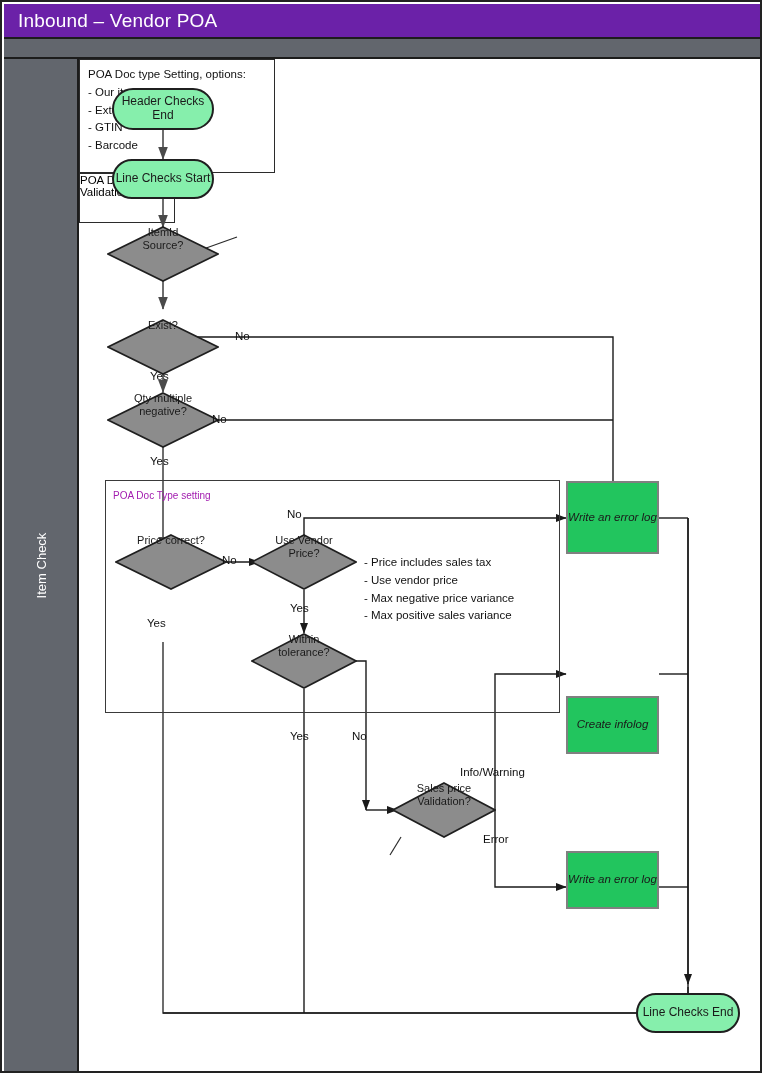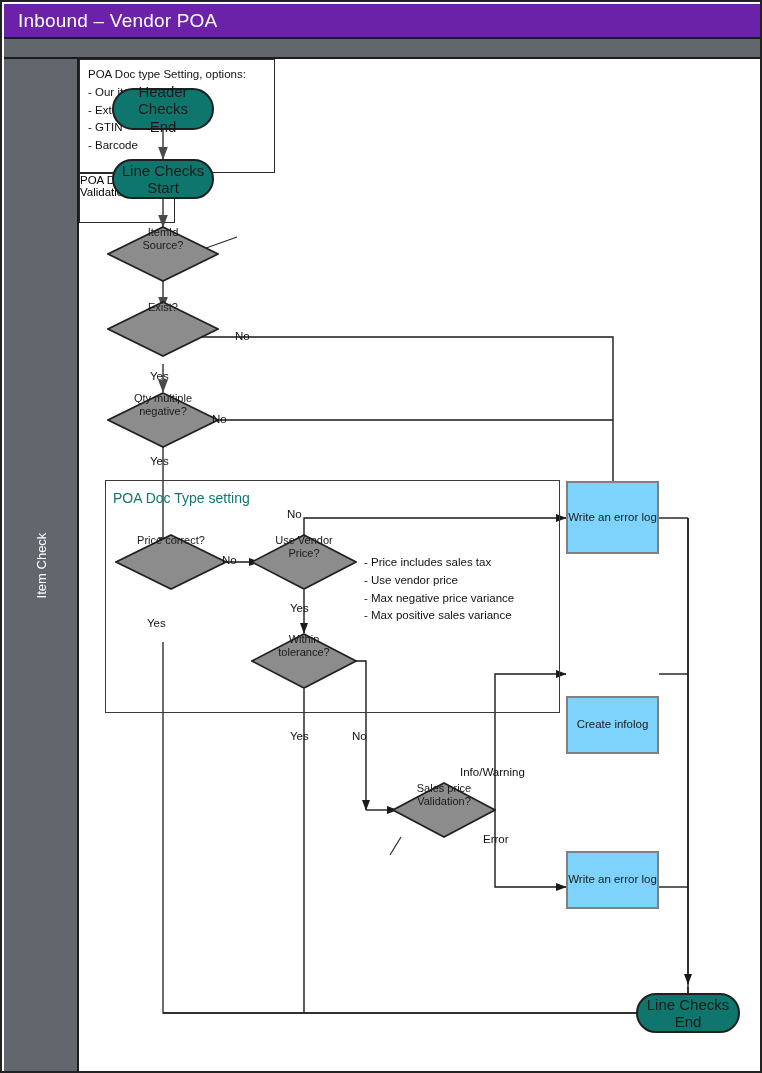--- a/index.html
+++ b/index.html
@@ -86,50 +86,51 @@
     position: absolute;
     box-sizing: border-box;
     display: flex;
     align-items: center;
     justify-content: center;
     text-align: center;
     color: #1a1a1a;
     line-height: 1.15;
   }
   .terminator {
-    background: #0f766e;
+    background: #86efac;
     border: 2px solid #1f1f1f;
     border-radius: 22px;
-    font-size: 15px;
+    font-size: 12px;
   }
   .process {
-    background: #7dd3fc;
+    background: #22c55e;
     border: 2px solid #808080;
     font-size: 11.5px;
+    font-style: italic;
   }
   .note {
     background: #ffffff;
     border: 1px solid #2b2b2b;
     font-size: 11.5px;
   }
   .note-left {
     justify-content: flex-start;
     text-align: left;
     padding: 6px 8px;
   }
   .group-box {
     position: absolute;
     background: transparent;
     border: 1px solid #3a3a3a;
     box-sizing: border-box;
   }
   .group-title {
     position: absolute;
-    font-size: 14px;
-    color: #0f766e;
+    font-size: 10px;
+    color: #a21caf;
     white-space: nowrap;
   }
   
   .decision {
     position: absolute;
   }
   .decision .diamond-svg {
     position: absolute;
     left: 0; top: 0;
   }
@@ -286,21 +287,21 @@
     <div class="note note-left" style="left:155px; top:102px; width:178px; height:100px; display:block;">
       <div class="opt-list" style="position:static;">
         <span class="nowrap-line">POA Doc type Setting, options:</span>
         <span class="nowrap-line">- Our item number</span>
         <span class="nowrap-line">- External item number</span>
         <span class="nowrap-line">- GTIN</span>
         <span class="nowrap-line">- Barcode</span>
       </div>
     </div>
 
-    <div class="decision" style="left:28px; top:242px; width:112px; height:56px;text-decoration:underline;">
+    <div class="decision" style="left:28px; top:260px; width:112px; height:56px;text-decoration:underline;">
       <svg class="diamond-svg" width="112" height="56">
         <polygon points="56,1 111,28 56,55 1,28" fill="#8c8c8c" stroke="#1f1f1f" stroke-width="1.6"></polygon>
       </svg>
       <div class="dlabel">
         <div>
             <span class="nowrap-line">Exist?</span>
           </div>
       </div>
     </div>
 

